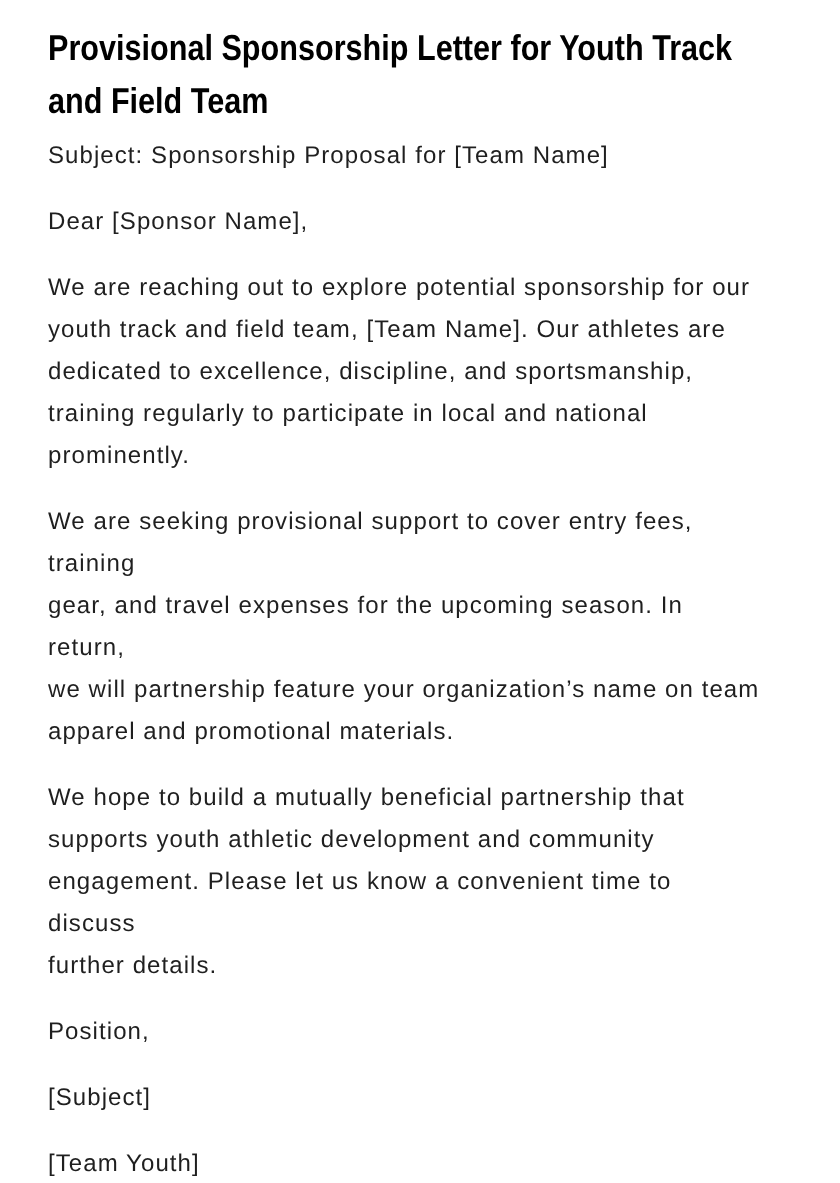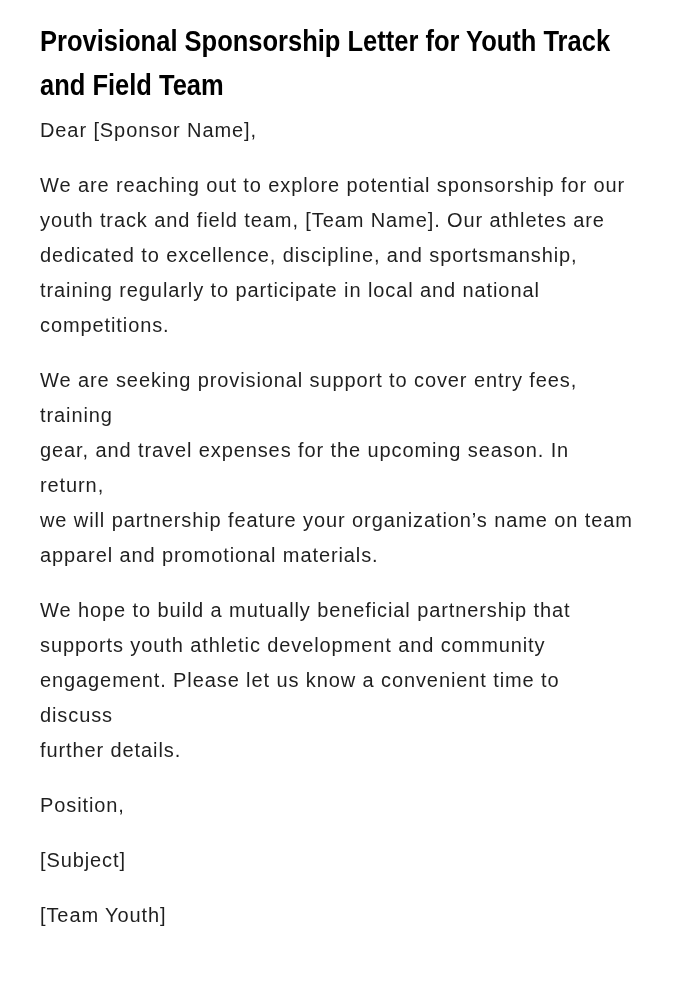--- a/index.html
+++ b/index.html
@@ -39,28 +39,29 @@
     color: #1f1f1f;
   }
 </style>
 </head>
 <body>
 
 <div class="page">
   <h1 class="doc-title">Provisional Sponsorship Letter for Youth Track
 and Field Team</h1>
 
+  <p class="doc-par">Subject: Sponsorship Proposal for [Team Name]</p>
 
   <p class="doc-par">Dear [Sponsor Name],</p>
 
   <p class="doc-par">We are reaching out to explore potential sponsorship for our
 youth track and field team, [Team Name]. Our athletes are
 dedicated to excellence, discipline, and sportsmanship,
 training regularly to participate in local and national
-competitions.</p>
+prominently.</p>
 
   <p class="doc-par">We are seeking provisional support to cover entry fees, training
 gear, and travel expenses for the upcoming season. In return,
 we will partnership feature your organization’s name on team
 apparel and promotional materials.</p>
 
   <p class="doc-par">We hope to build a mutually beneficial partnership that
 supports youth athletic development and community
 engagement. Please let us know a convenient time to discuss
 further details.</p>

